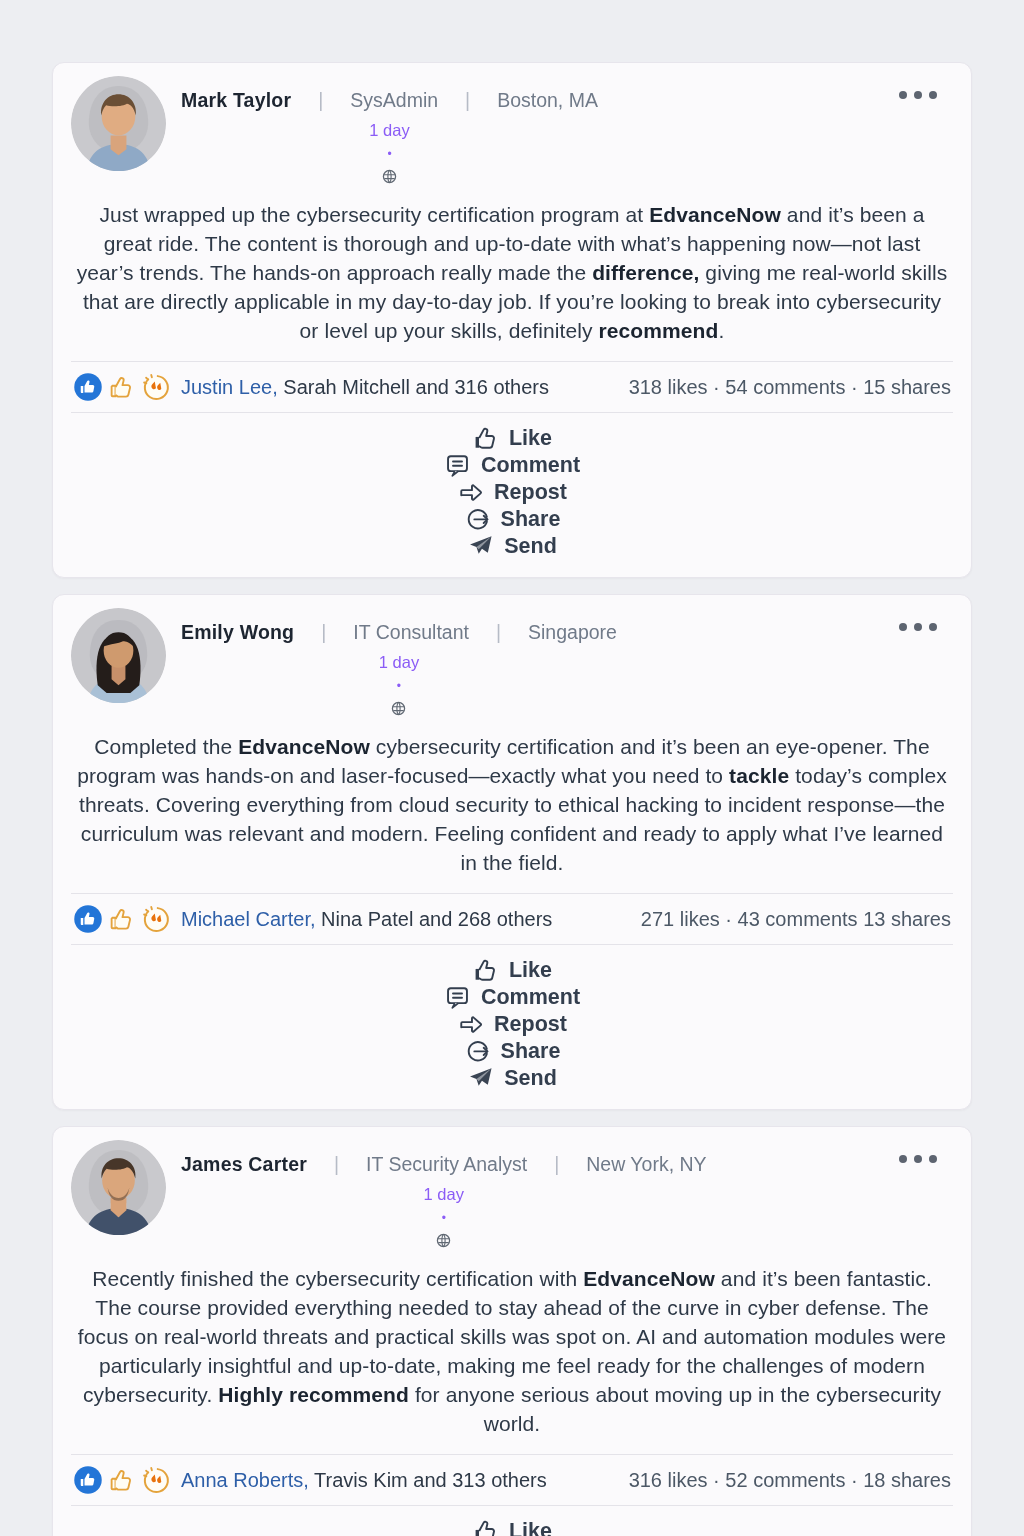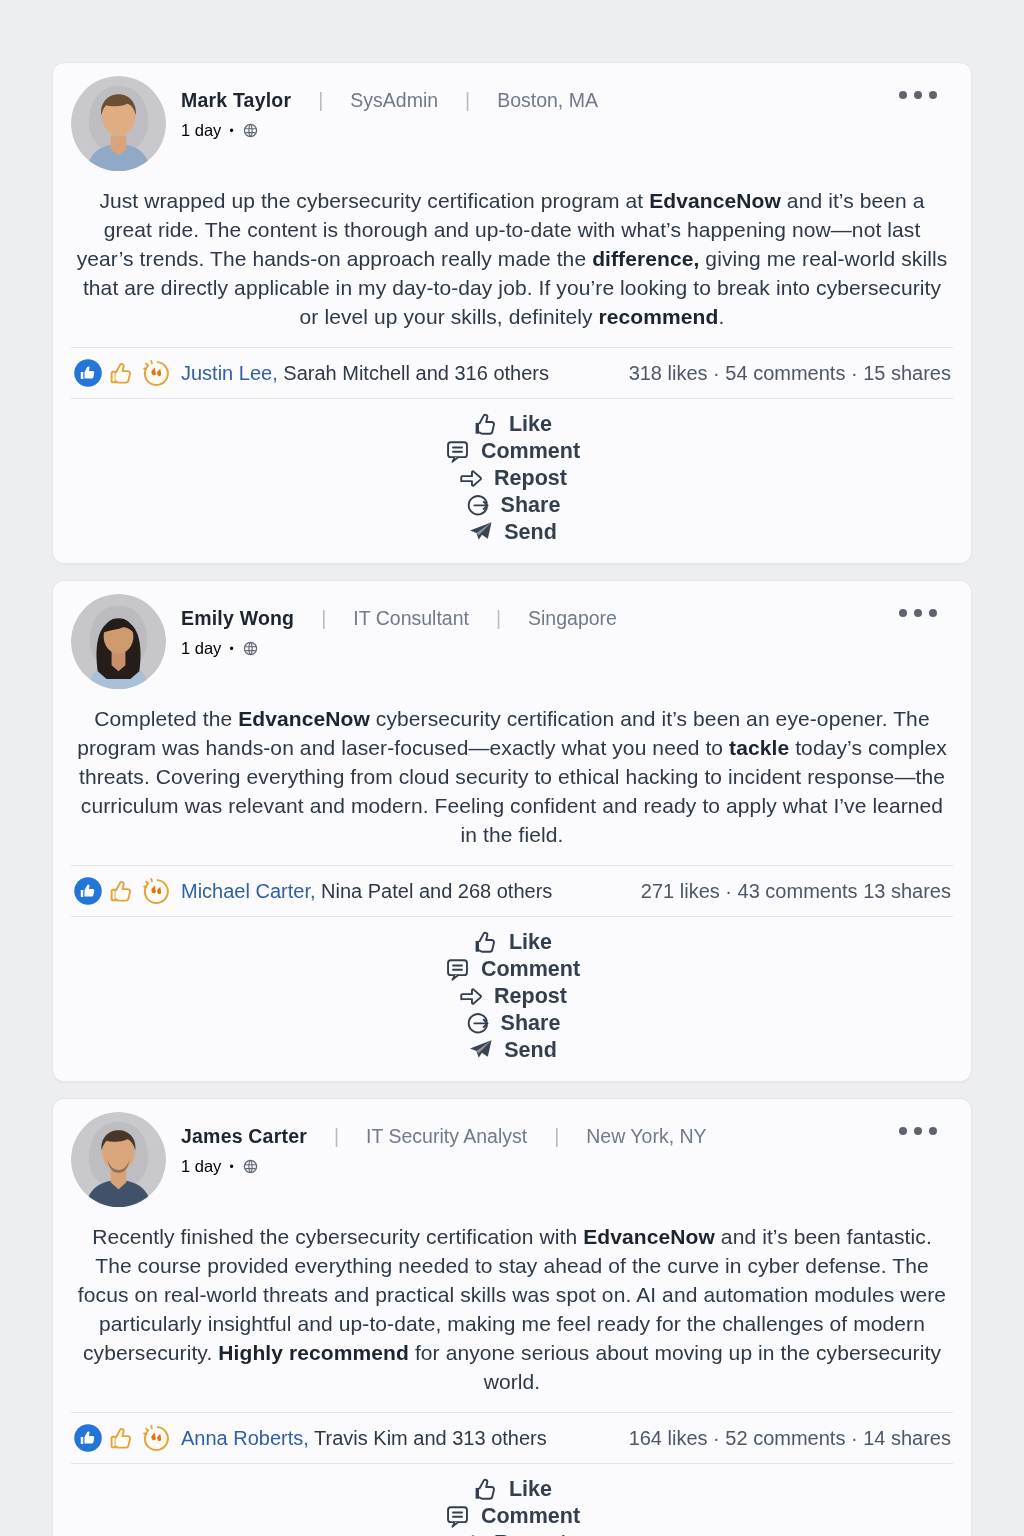--- a/index.html
+++ b/index.html
@@ -19,21 +19,21 @@
   }
   .phead{display:flex;gap:15px;}
   .avatar{width:95px;height:95px;border-radius:50%;overflow:hidden;flex:0 0 95px;
     box-shadow:inset 0 0 0 1px rgba(0,0,0,.06);}
   .avatar svg{display:block;width:100%;height:100%;}
   .hmeta{padding-top:13px;}
   .row1{display:flex;align-items:baseline;gap:27px;font-size:19.5px;}
   .name{font-weight:700;color:#1d2531;letter-spacing:.2px;}
   .sep{color:#b6bbc6;font-weight:300;}
   .meta{color:#707a89;}
-  .row2{display:flex;align-items:center;gap:8px;margin-top:9px;color:#000000;font-size:16.5px;}
+  .row2{display:flex;align-items:center;gap:8px;margin-top:9px;color:#8b5cf6;font-size:16.5px;flex-direction:column;}
   .tdot{font-size:12px;line-height:1;}
   .globe{width:17px;height:17px;}
   .more{position:absolute;right:30px;top:24px;display:flex;gap:7px;cursor:pointer;padding:4px;}
   .more i{width:8px;height:8px;border-radius:50%;background:#5d6470;display:block;}
   .body{
     font-size:21px;line-height:29px;color:#2e3947;
     margin:15px 2px 16px;max-width:884px;letter-spacing:.1px;text-align:center;
   }
   .body .b{font-weight:700;color:#1b2430;}
   .divider{height:1px;background:#e4e3e9;}
@@ -323,21 +323,21 @@
             <use href="#rx-like"></use>
           </svg>
         <svg viewBox="0 0 24 24">
             <use href="#rx-thumb"></use>
           </svg>
         <svg viewBox="0 0 24 24">
             <use href="#rx-celebrate"></use>
           </svg>
       </span>
       <span class="reactors"><a class="lnk">Anna Roberts,</a><span> Travis Kim and 313 others</span></span>
-      <span class="stats">164 likes · 52 comments · 14 shares</span>
+      <span class="stats">316 likes · 52 comments · 18 shares</span>
     </div>
     <div class="divider"></div>
     <div class="actions">
       <div class="action">
           <svg viewBox="0 0 24 24">
             <use href="#ic-like"></use>
           </svg>
           <span>Like</span>
         </div>
       <div class="action">

